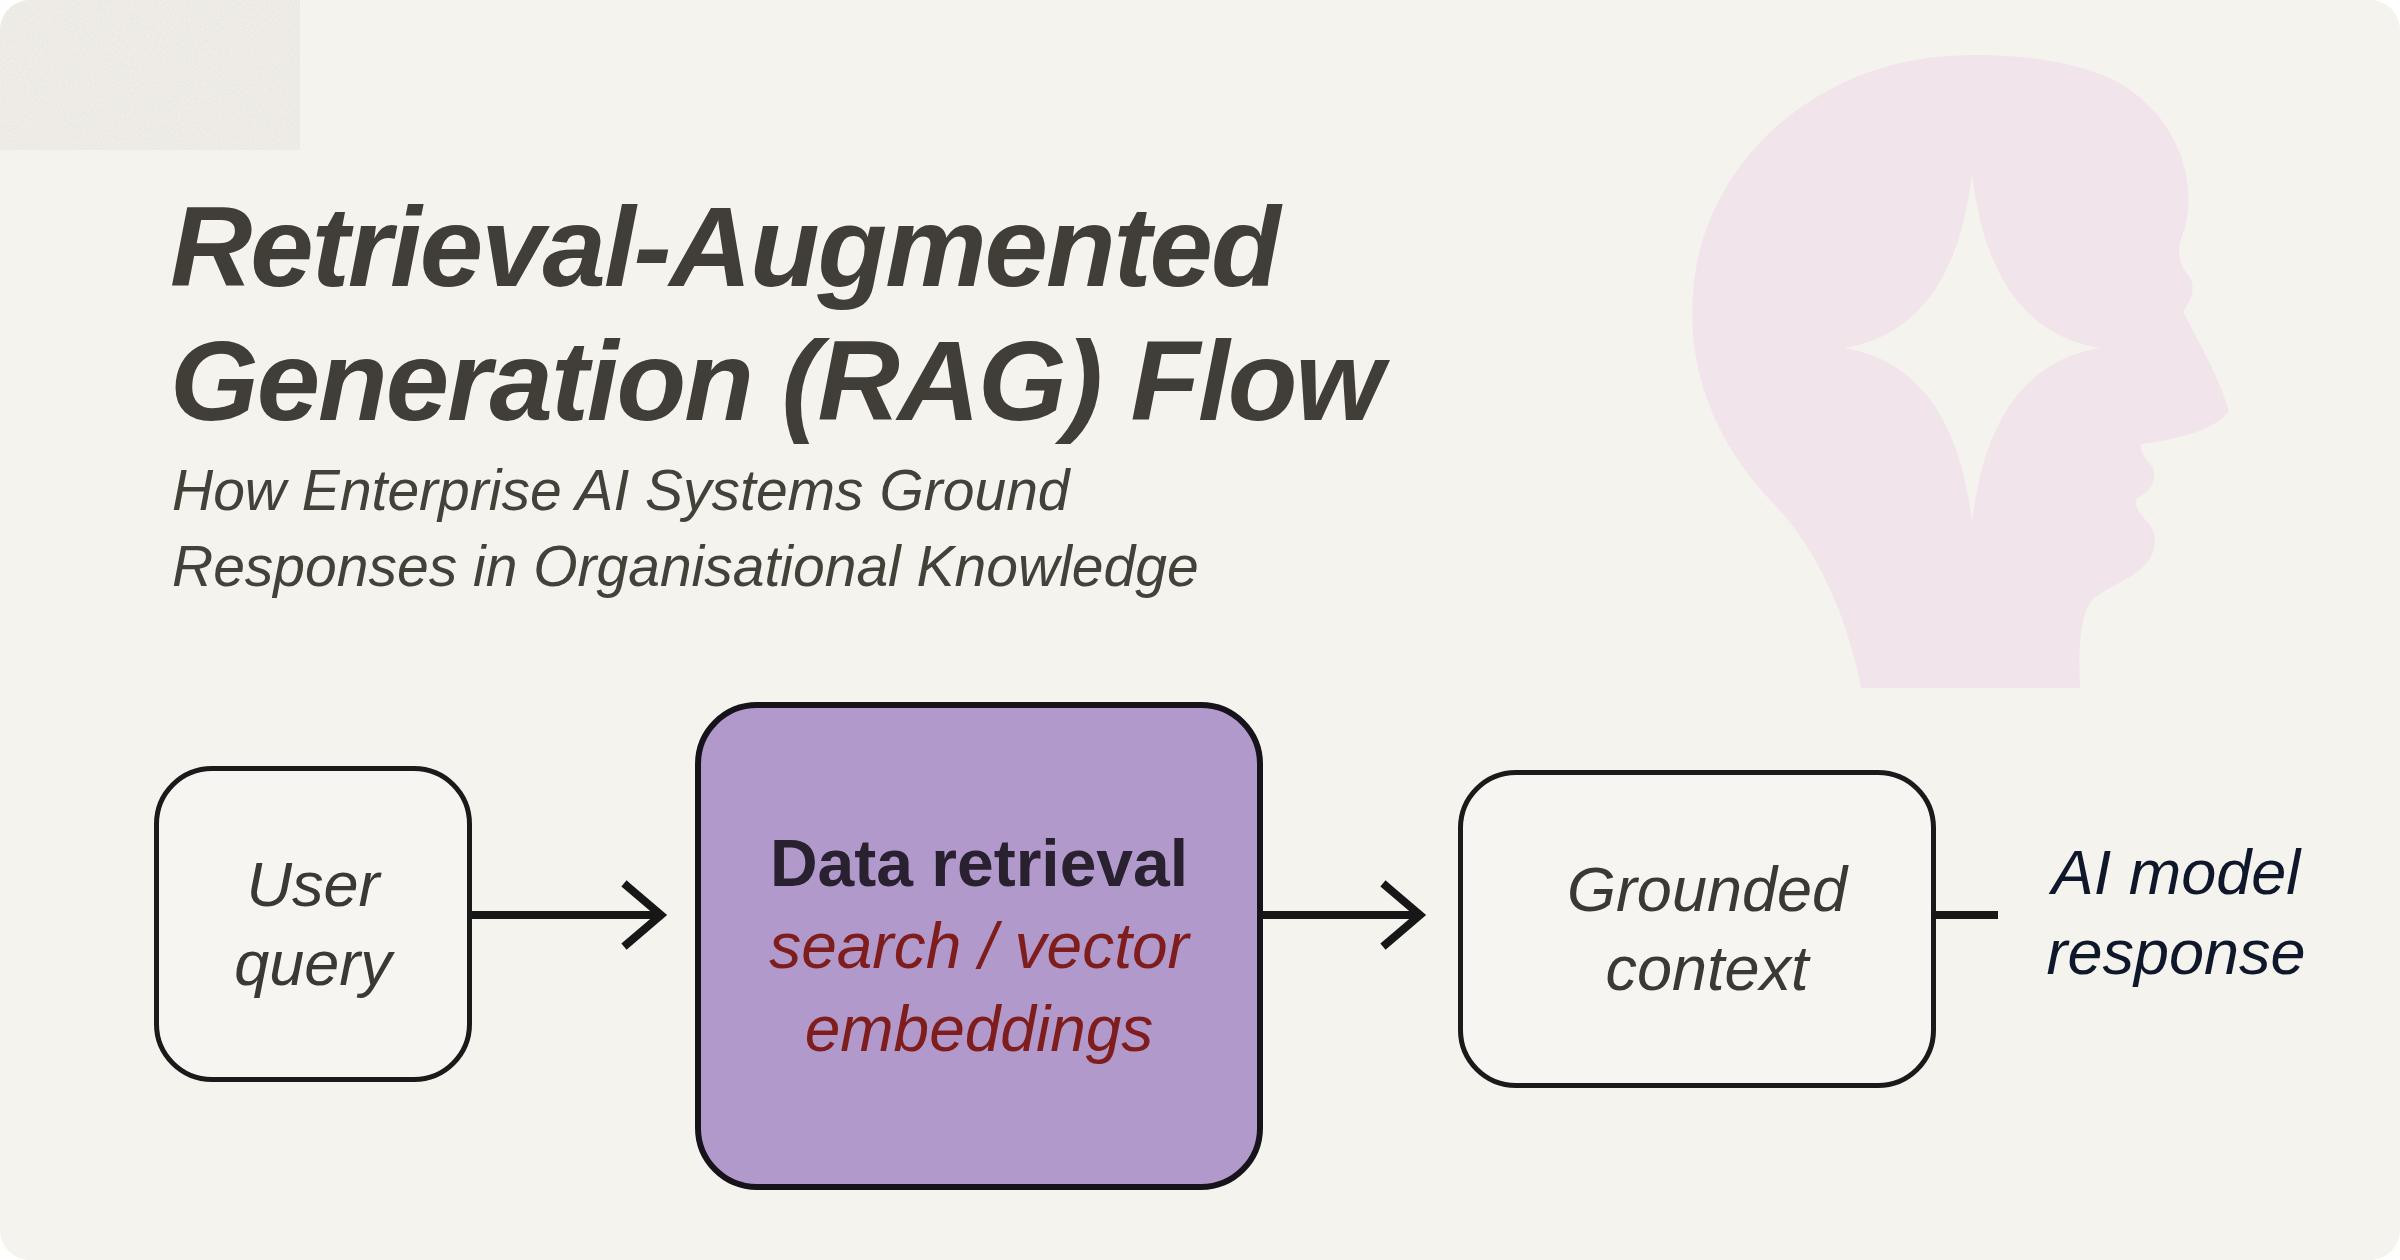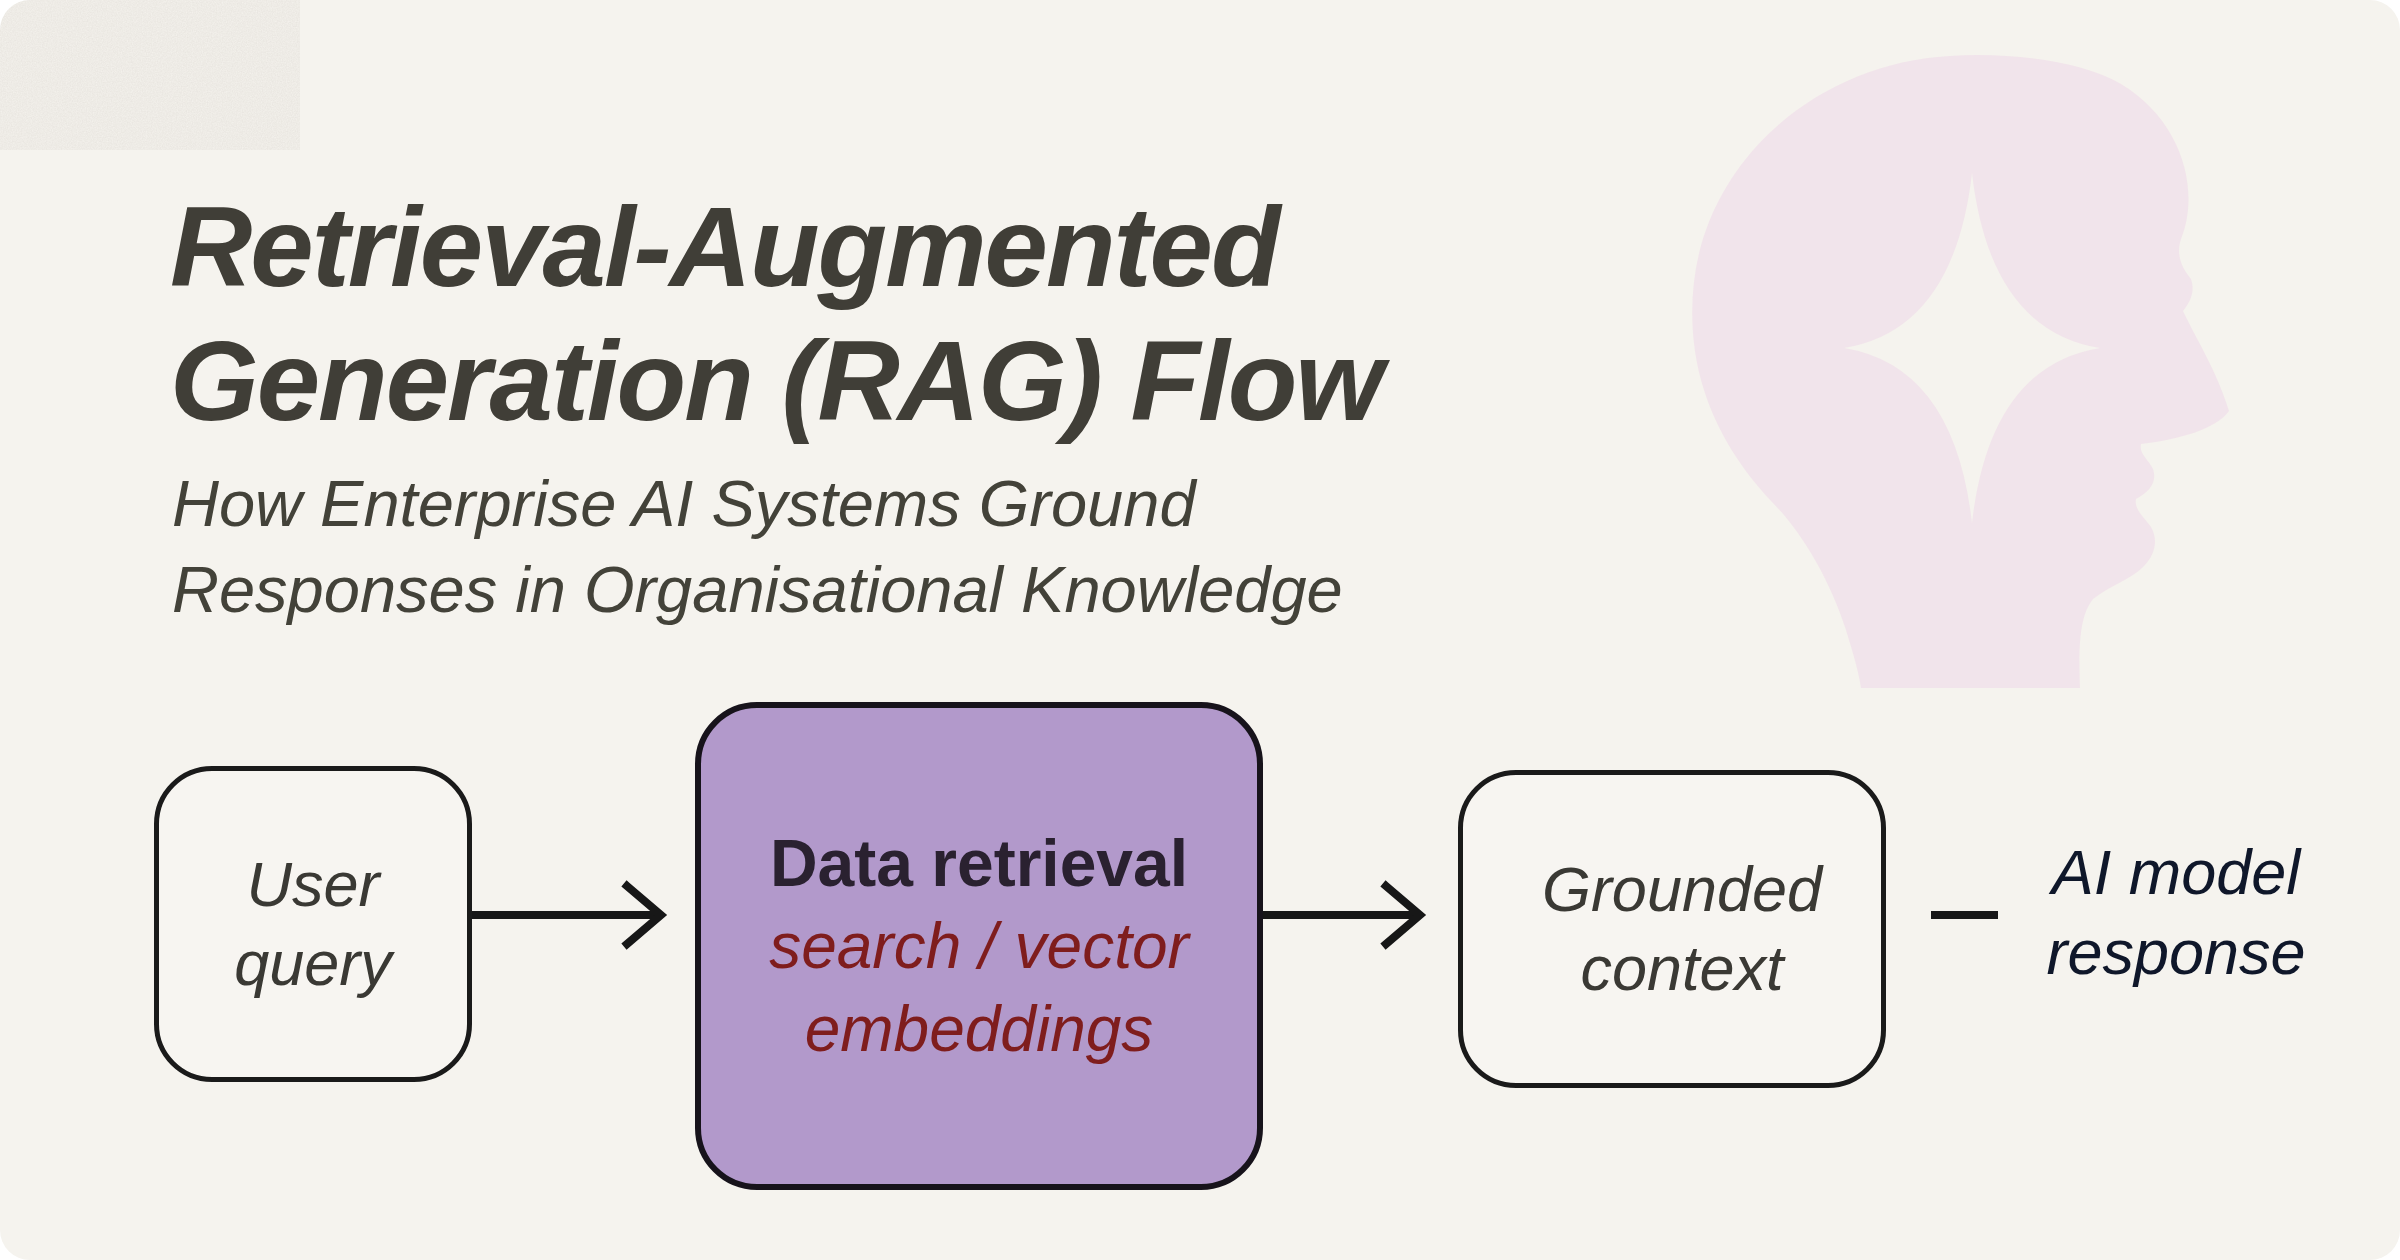--- a/index.html
+++ b/index.html
@@ -18,39 +18,39 @@
   .head-art{position:absolute;left:1660px;top:38px;width:640px;height:660px;pointer-events:none;}
 
   
   .title{
     position:absolute;left:170px;top:104px;width:1560px;
     font-size:114px;line-height:1.17;font-weight:700;
     letter-spacing:-2px;color:#403e37;
   }
   .subtitle{
     position:absolute;left:172px;top:396px;width:1500px;
-    font-size:65px;line-height:1.33;font-weight:400;color:#434239;
+    font-size:57px;line-height:1.33;font-weight:400;color:#434239;
   }
 
   
   .node{
     position:absolute;box-sizing:border-box;
     display:flex;flex-direction:column;align-items:center;justify-content:center;
     text-align:center;
     border:5px solid #1a1a1a;background:#f7f5f1;border-radius:58px;
   }
   .node-label{font-size:63px;line-height:1.26;color:#3a3934;}
   .node-user-query{left:154px;top:766px;width:318px;height:316px;align-items:center;}
   .node-data-retrieval{
     left:695px;top:702px;width:568px;height:488px;
     background:#b299cb;border-width:6px;border-color:#17131b;border-radius:62px;justify-content:center;
   }
   .node-dr-title{font-size:66px;line-height:1.28;font-weight:700;color:#2a2130;}
   .node-dr-sub{font-size:64px;line-height:1.3;font-weight:400;color:#7f1d1d;}
-  .node-grounded-context{left:1458px;top:770px;width:428px;height:318px;padding-left:20px;}
+  .node-grounded-context{left:1458px;top:770px;width:478px;height:318px;padding-left:20px;}
   .endpoint-label{
     position:absolute;left:1992px;top:832px;width:368px;
     text-align:center;font-size:63px;line-height:1.27;color:#0f172a;
   }
 
   .connectors{position:absolute;left:0;top:0;width:2400px;height:1260px;pointer-events:none;}
   .grain{position:absolute;inset:0;pointer-events:none;opacity:.5;mix-blend-mode:multiply;}
 </style>
 </head>
 <body>

